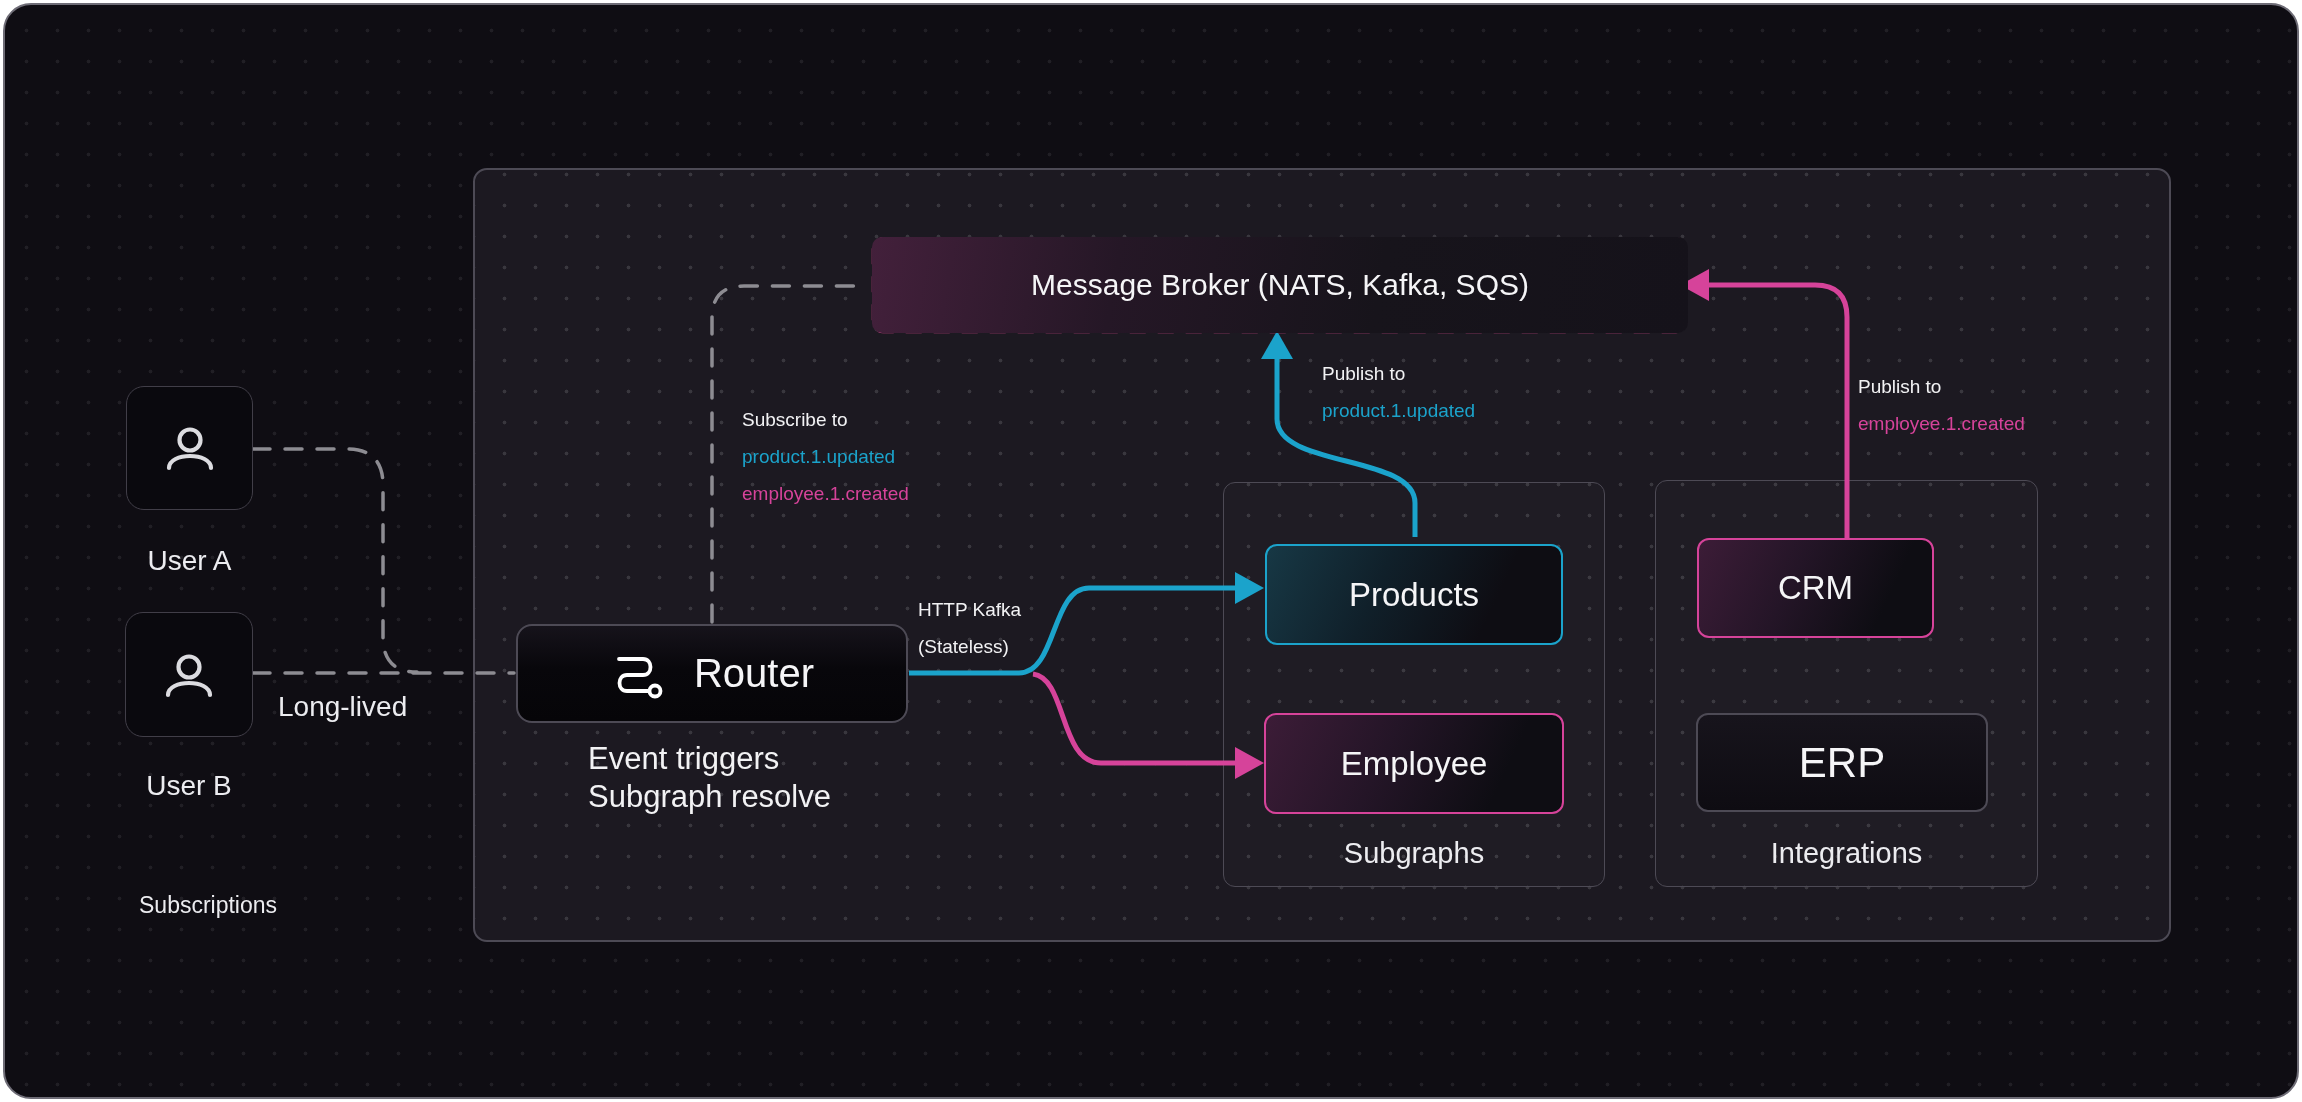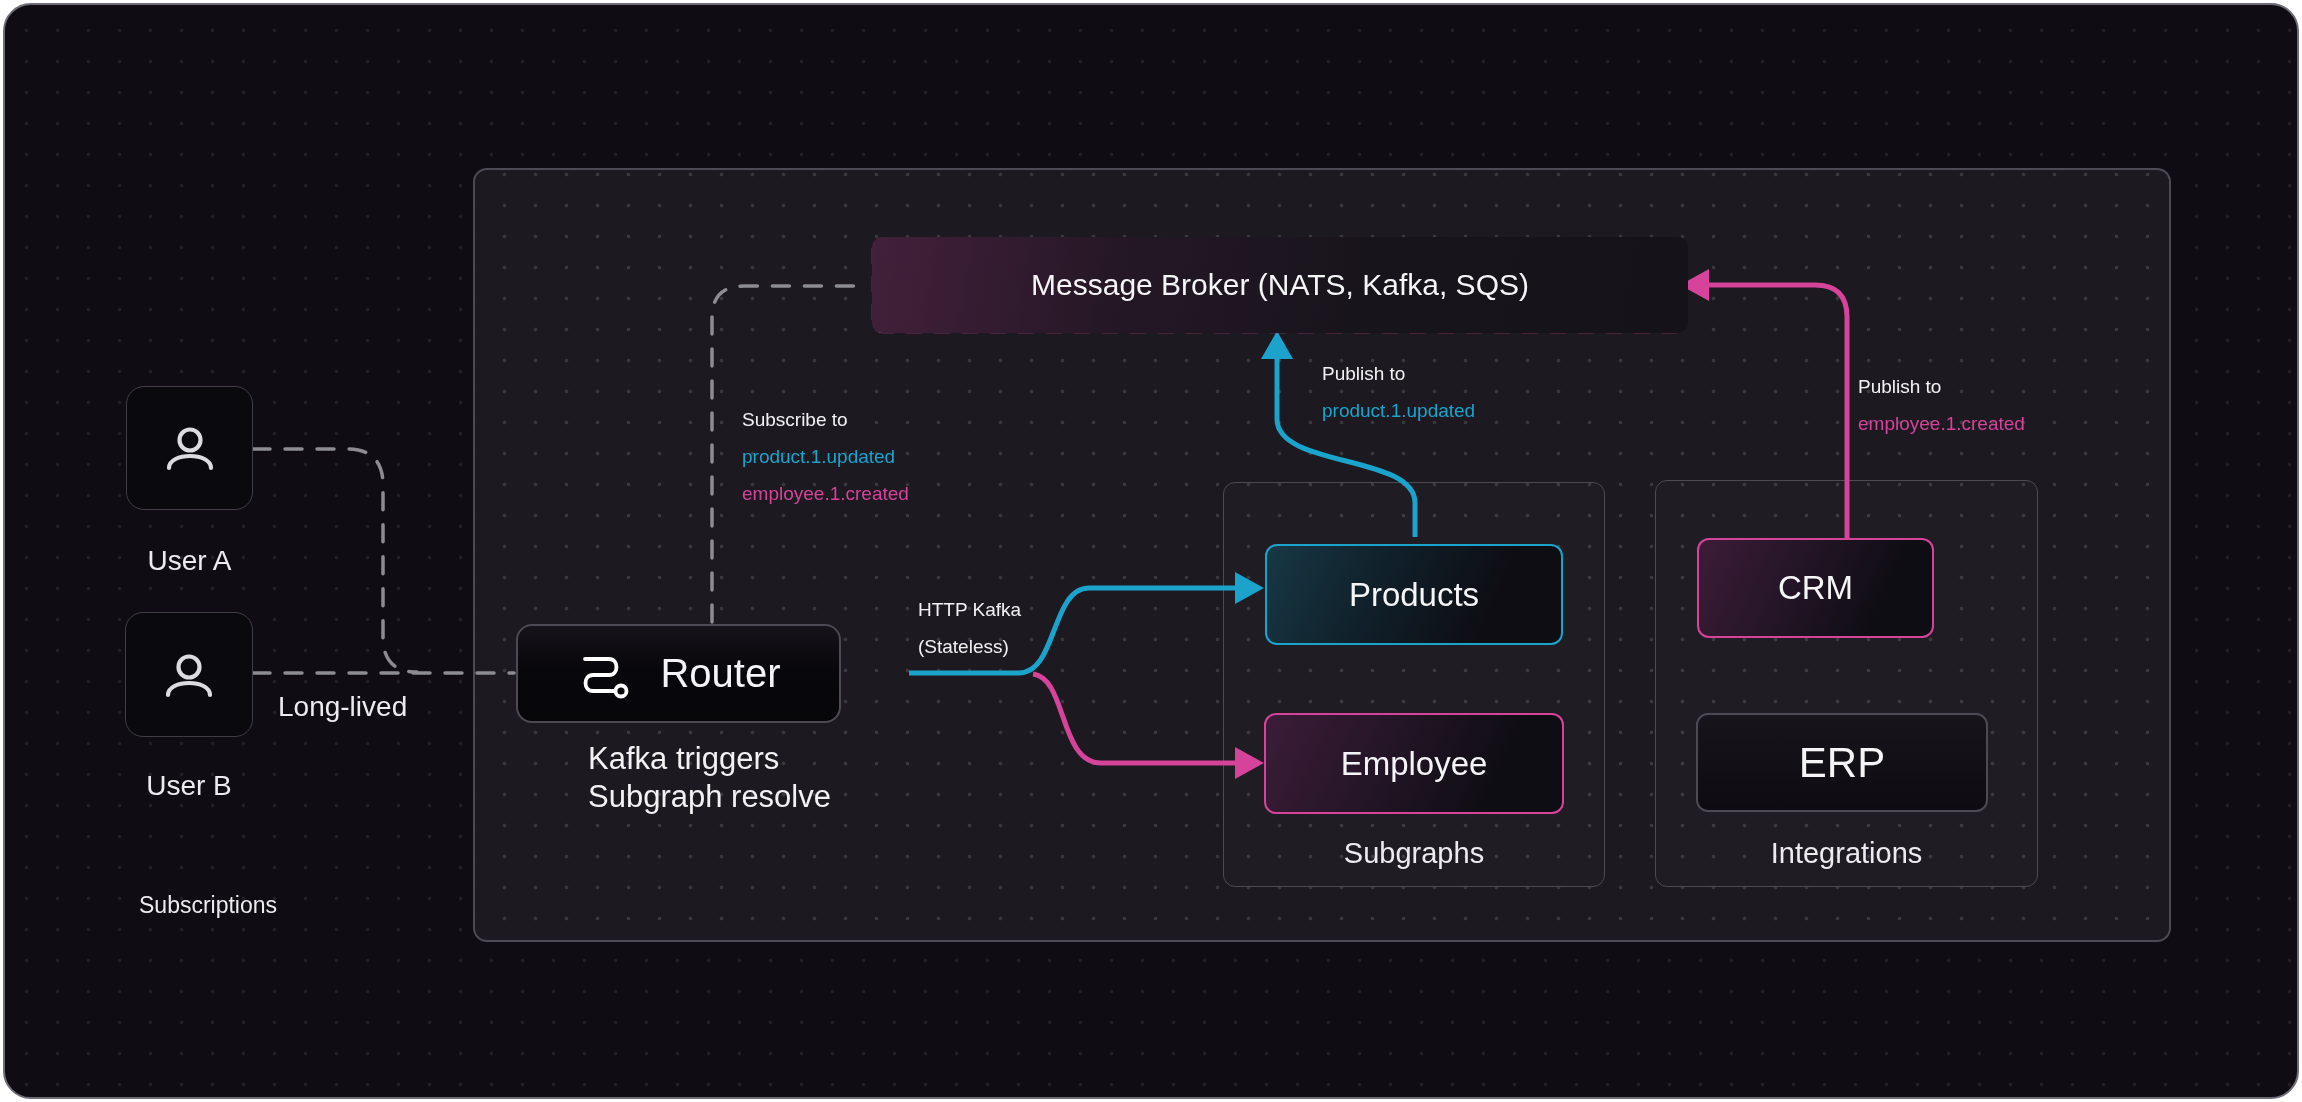--- a/index.html
+++ b/index.html
@@ -28,21 +28,21 @@
     position:absolute;box-sizing:border-box;display:flex;align-items:center;justify-content:center;
     border-radius:12px;color:#f5f5f7;
   }
   .node-label{color:#f5f5f7;}
   .broker{
     left:867px;top:232px;width:816px;height:96px;border-radius:10px;
     background:linear-gradient(100deg,#43203b 0%,#251726 30%,#17141b 62%,#15121a 100%);
     font-size:30px;
   }
   .router{
-    left:511px;top:619px;width:325px;height:99px;border-radius:16px;
+    left:511px;top:619px;width:392px;height:99px;border-radius:16px;
     border:2px solid #4d4a55;
     background:linear-gradient(180deg,#16131b 0%,#08070b 45%,#060508 100%);
     font-size:40px;font-weight:500;gap:28px;
   }
   .user-box{
     border-radius:18px;border:1.5px solid #413e48;background:#0a090e;
   }
   .products{
     left:1260px;top:532px;width:298px;height:101px;border:2.5px solid var(--teal);
     background:linear-gradient(115deg,#173845 0%,#10202a 38%,#0e0d13 75%);
@@ -139,21 +139,21 @@
     <div class="node router">
       <span style="display:flex;">
         <svg width="56" height="52" viewBox="0 0 56 52" fill="none">
           <path d="M9 11 H33 C43 11 43 27 33 27 H17 C7 27 7 43 17 43 H38" stroke="#ffffff" stroke-width="3.8" stroke-linecap="round" fill="none"></path>
           <circle cx="45" cy="43" r="5.5" stroke="#ffffff" stroke-width="3.8" fill="none"></circle>
         </svg>
       </span>
       <span class="node-label">Router</span>
     </div>
     <div class="router-caption">
-      <div>Kafka triggers</div>
+      <div>Event triggers</div>
       <div>Subgraph resolve</div>
     </div>
 
     <div class="node products">
       <span class="node-label">Products</span>
     </div>
     <div class="node employee">
       <span class="node-label">Employee</span>
     </div>
     <div class="group-title" style="left:1218px;top:832px;width:382px;">Subgraphs</div>

